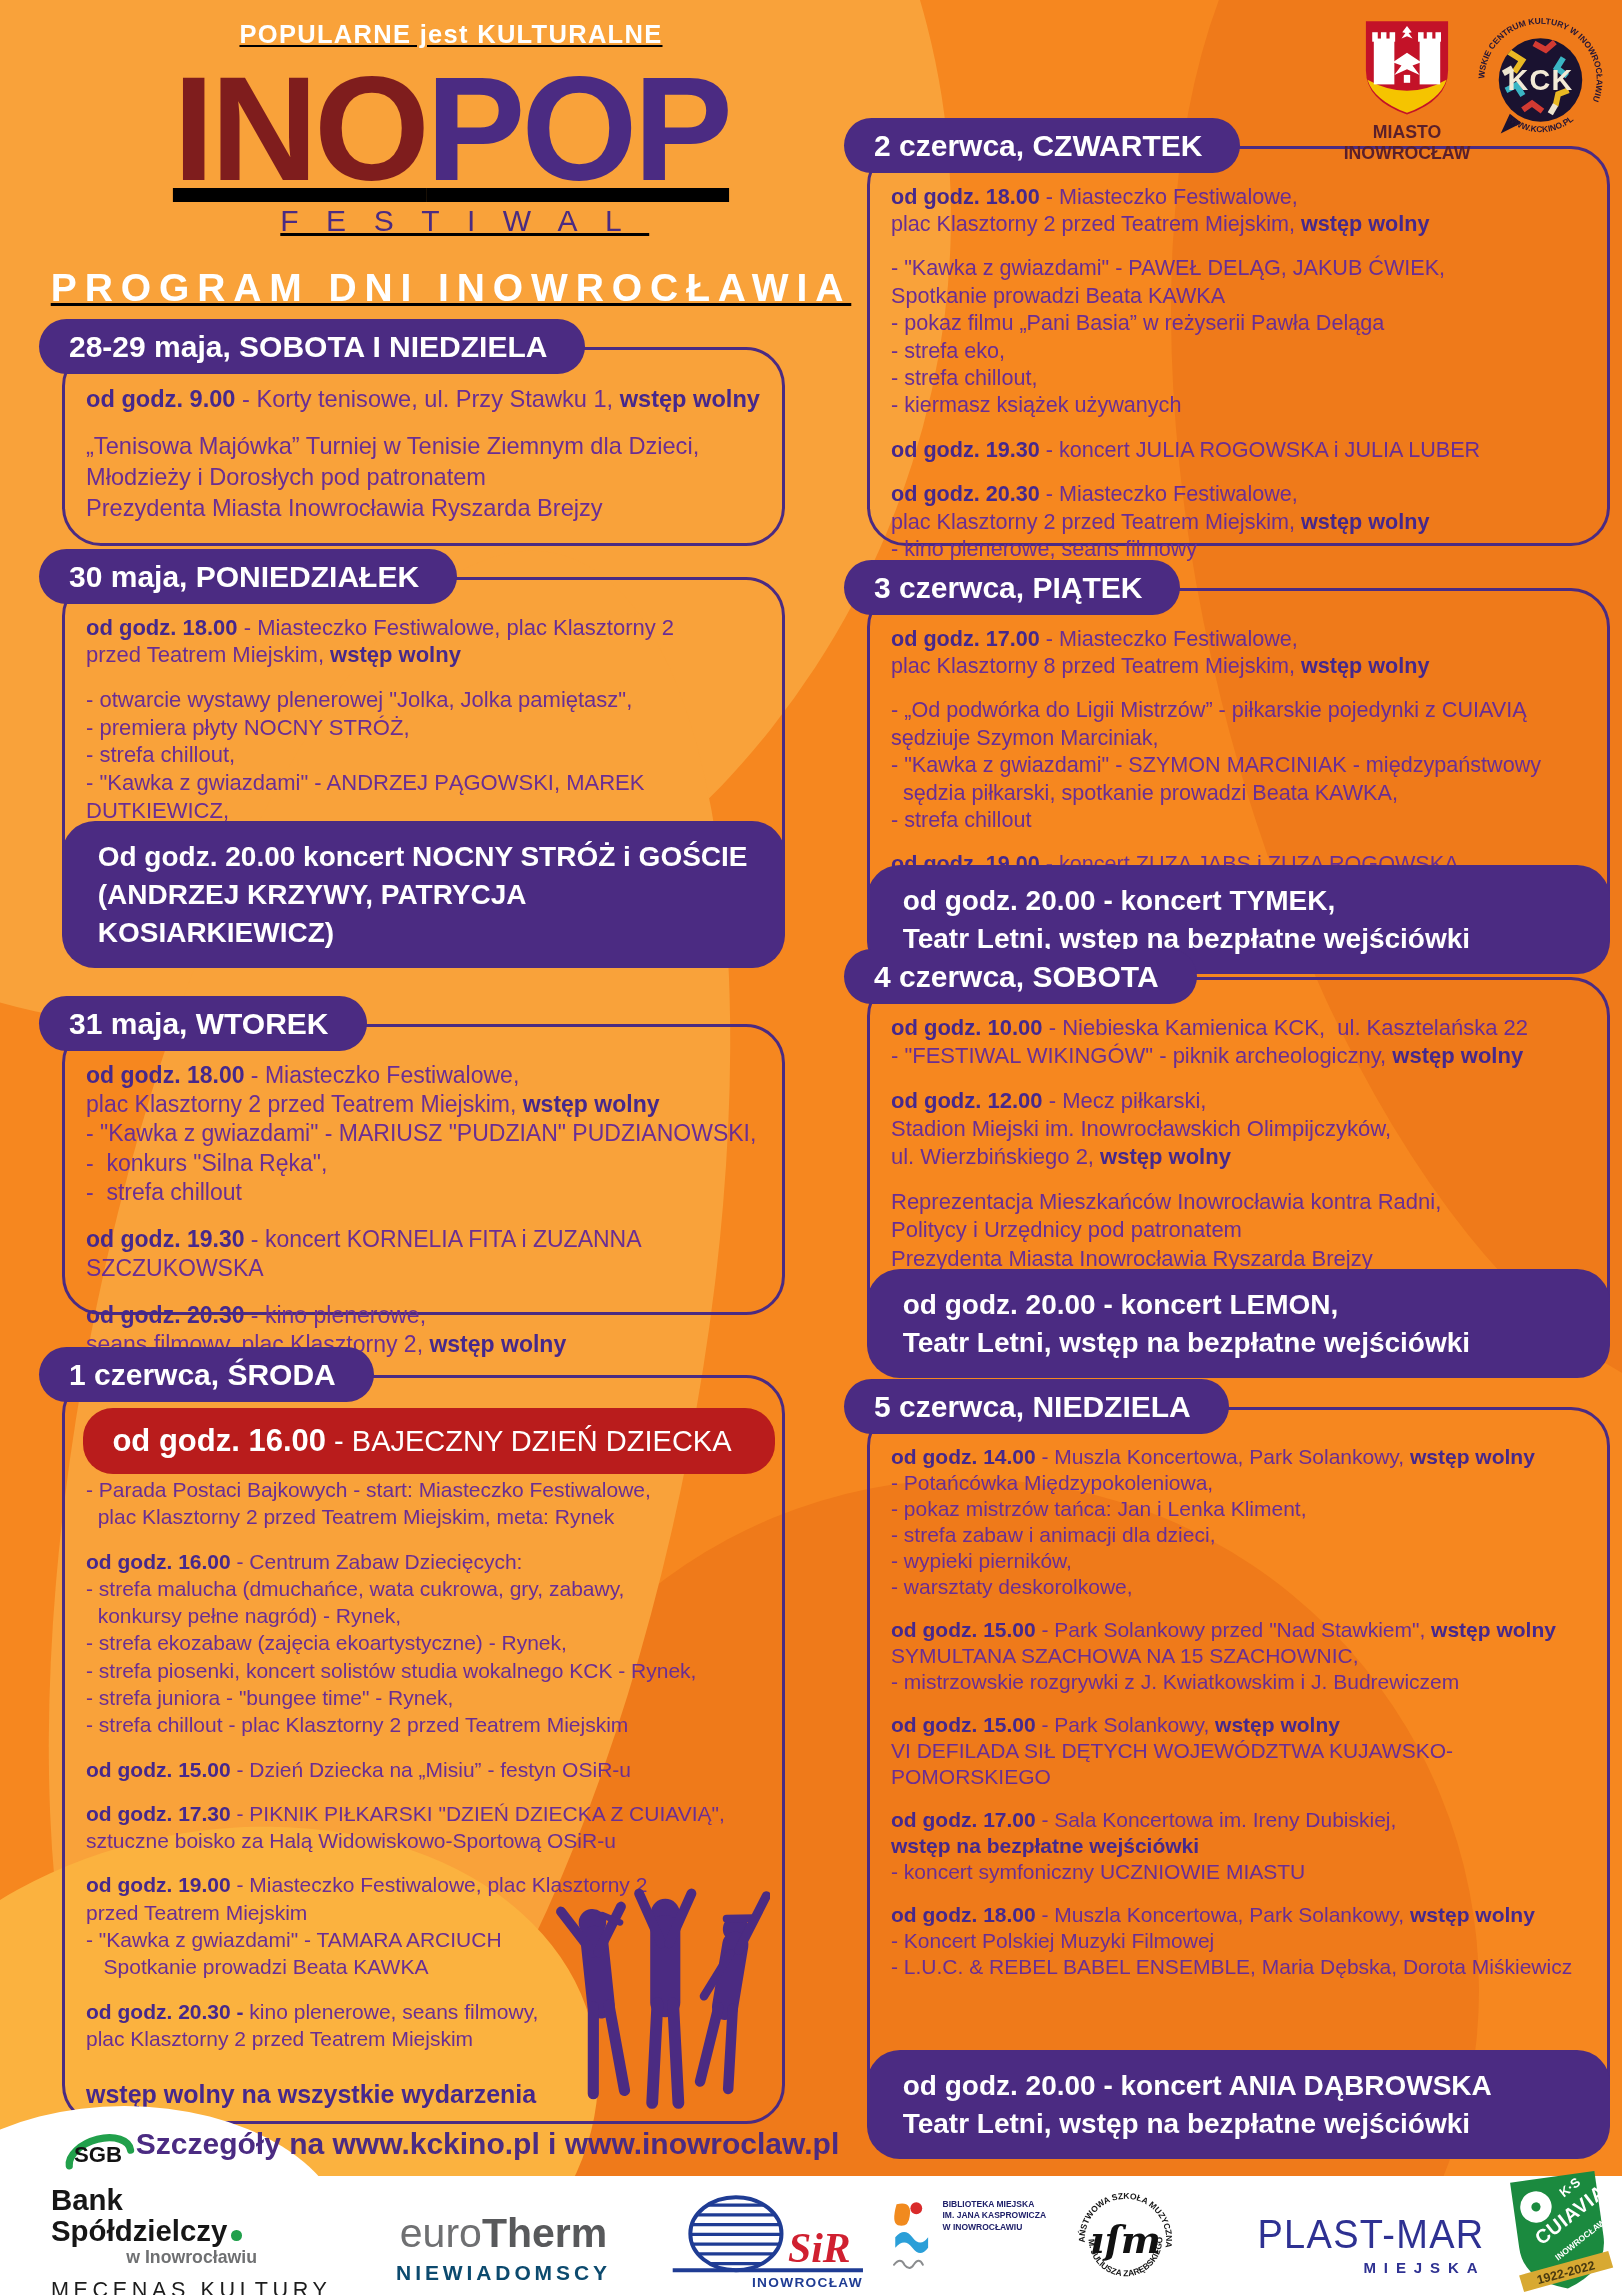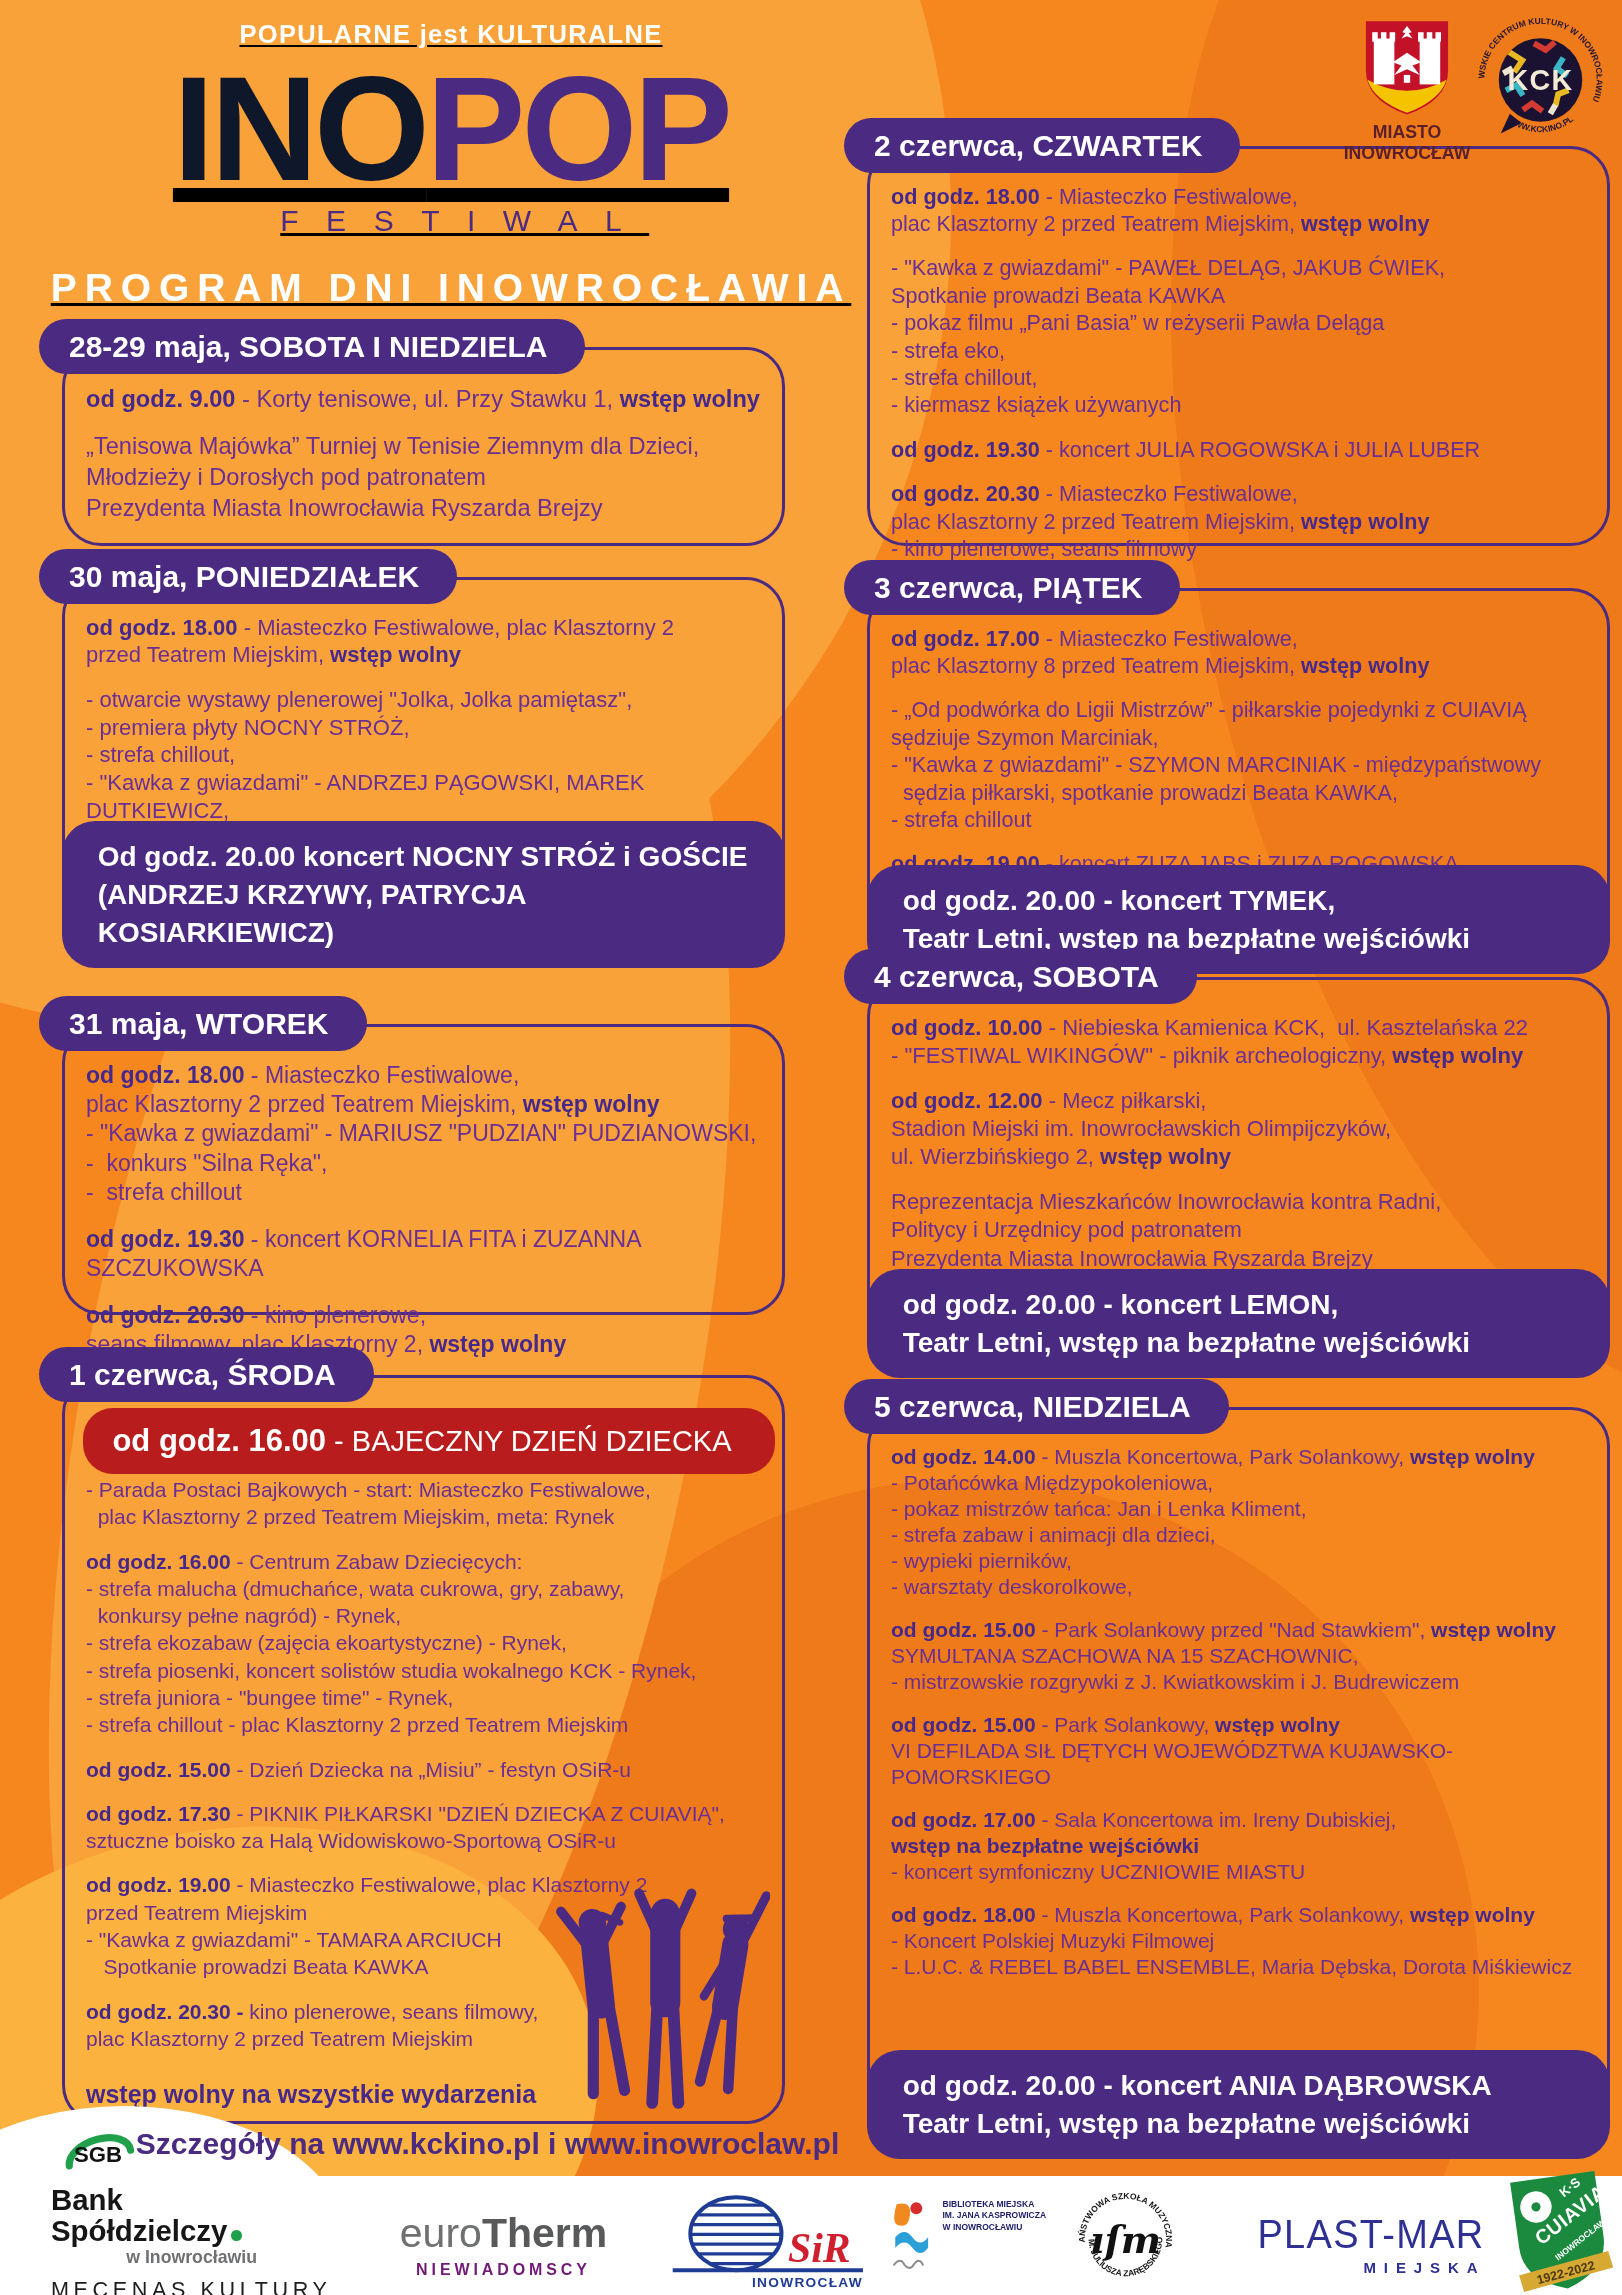--- a/index.html
+++ b/index.html
@@ -12,21 +12,21 @@
   #sh-dark-right{right:-340px;top:-209px;width:753px;height:1636px;background:#EF7A1A;transform:rotate(-14deg);}
   #sh-dark-mid{left:458px;top:1479px;width:1021px;height:1021px;background:#EF7A1A;}
   #sh-light-top{left:-471px;top:-497px;width:1407px;height:1538px;background:#F9A23A;transform:rotate(28deg);}
   #sh-light-band{left:85px;top:537px;width:609px;height:1714px;background:#F9A23A;transform:rotate(11deg);}
   #sh-yellow{left:-170px;top:1832px;width:772px;height:563px;background:#FBB23F;transform:rotate(-12deg);}
 
   
   .header{position:absolute;left:39px;top:19.6px;width:824px;text-align:center;z-index:3;text-decoration:underline;}
   .tagline{color:#fff;font-weight:700;font-size:25.5px;letter-spacing:1.3px;}
   .bigtitle{margin-top:5.2px;font-size:149px;font-weight:700;letter-spacing:-3.9px;line-height:1.0;white-space:nowrap;}
-  .bigtitle .ino{color:#0f172a;}
+  .bigtitle .ino{color:#7f1d1d;}
   .bigtitle .pop{color:#4B2B82;}
   .festiwal{margin-top:1.3px;color:#4B2B82;font-size:30px;font-weight:400;letter-spacing:27.5px;text-indent:27.5px;}
   .program{margin-top:27.5px;color:#fff;font-size:39px;font-weight:700;letter-spacing:7.9px;}
 
   
   .citylogo{position:absolute;left:1335px;top:18.3px;width:144px;text-align:center;z-index:3;}
   .citylogo .citytext{color:#5A1F2B;font-weight:700;font-size:17.7px;line-height:1.2;margin-top:3.9px;}
   .kcklogo{position:absolute;left:1472px;top:11.8px;z-index:3;}
 
   
@@ -76,21 +76,21 @@
   .footer-blob{position:absolute;left:-98px;top:2106px;width:445px;height:275px;background:#fff;border-radius:50%;z-index:3;}
   .sponsor{position:absolute;z-index:5;}
   #sp-sgb{left:51px;top:2128px;width:222px;}
   #sp-sgb .bankname{color:#161616;font-weight:700;font-size:29.4px;line-height:1.06;margin-top:2.6px;}
   #sp-sgb .dot{display:inline-block;width:10.5px;height:10.5px;border-radius:50%;background:#21A04B;margin-left:3.9px;}
   #sp-sgb .banksub{color:#6F7072;font-weight:700;font-size:17.7px;text-align:right;width:206px;margin-top:1.3px;}
   #sp-sgb .mecenas{color:#1c1c1c;font-weight:400;font-size:21.6px;letter-spacing:4.6px;margin-top:9.2px;white-space:nowrap;}
   #sp-eurotherm{left:363px;top:2210px;width:281px;text-align:center;}
   #sp-eurotherm .et{font-size:41px;color:#6F7072;}
   #sp-eurotherm .et .t2{font-weight:700;color:#58595B;}
-  #sp-eurotherm .etsub{font-size:16px;letter-spacing:3.9px;color:#701a75;font-weight:700;margin-top:3.9px;}
+  #sp-eurotherm .etsub{font-size:21px;letter-spacing:3.9px;color:#0c4a6e;font-weight:700;margin-top:3.9px;}
   #sp-sir{left:667px;top:2192px;}
   #sp-bibl{left:890px;top:2199px;width:164px;}
   #sp-psm{left:1073px;top:2187px;}
   #sp-plastmar{left:1237px;top:2213px;width:268px;text-align:center;}
   #sp-plastmar .pm{font-size:38px;color:#2E3192;letter-spacing:1.3px;transform:scaleY(1.08);}
   #sp-plastmar .pmsub{font-size:15px;letter-spacing:7.9px;color:#2E3192;font-weight:700;margin-top:2.6px;text-align:right;padding-right:19.6px;}
   #sp-cuiavia{left:1506px;top:2171px;}
   .bibl-lines{color:#20216A;font-weight:700;font-size:8.5px;line-height:1.35;}
 </style>
 </head>

